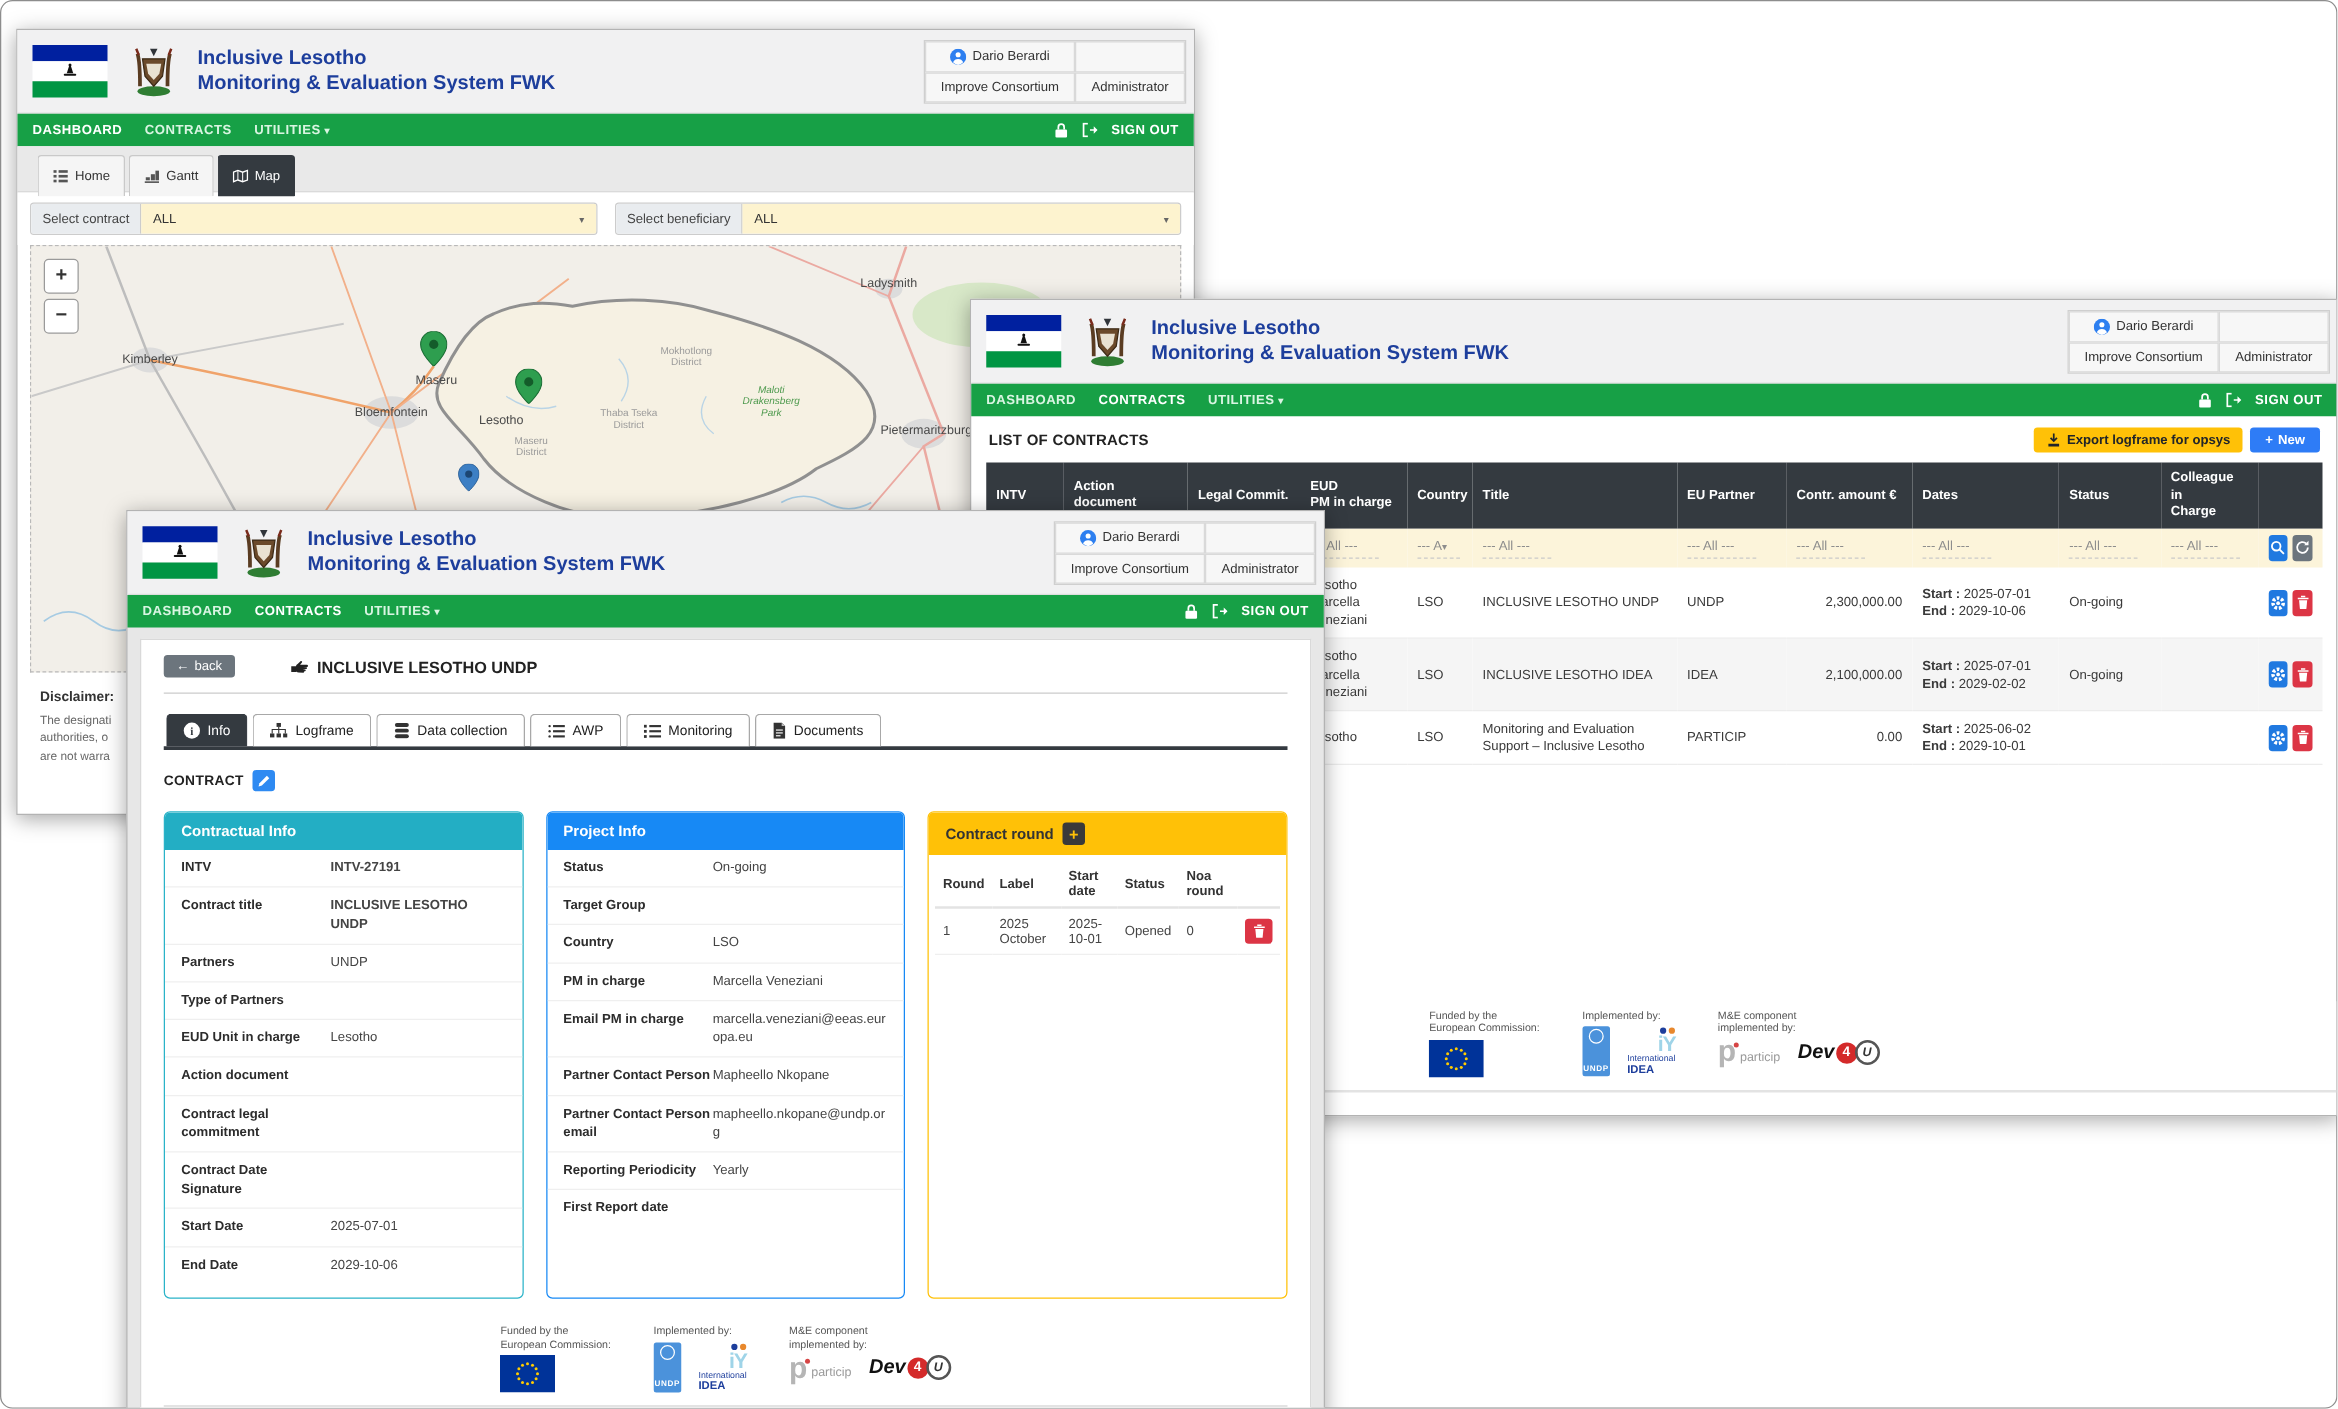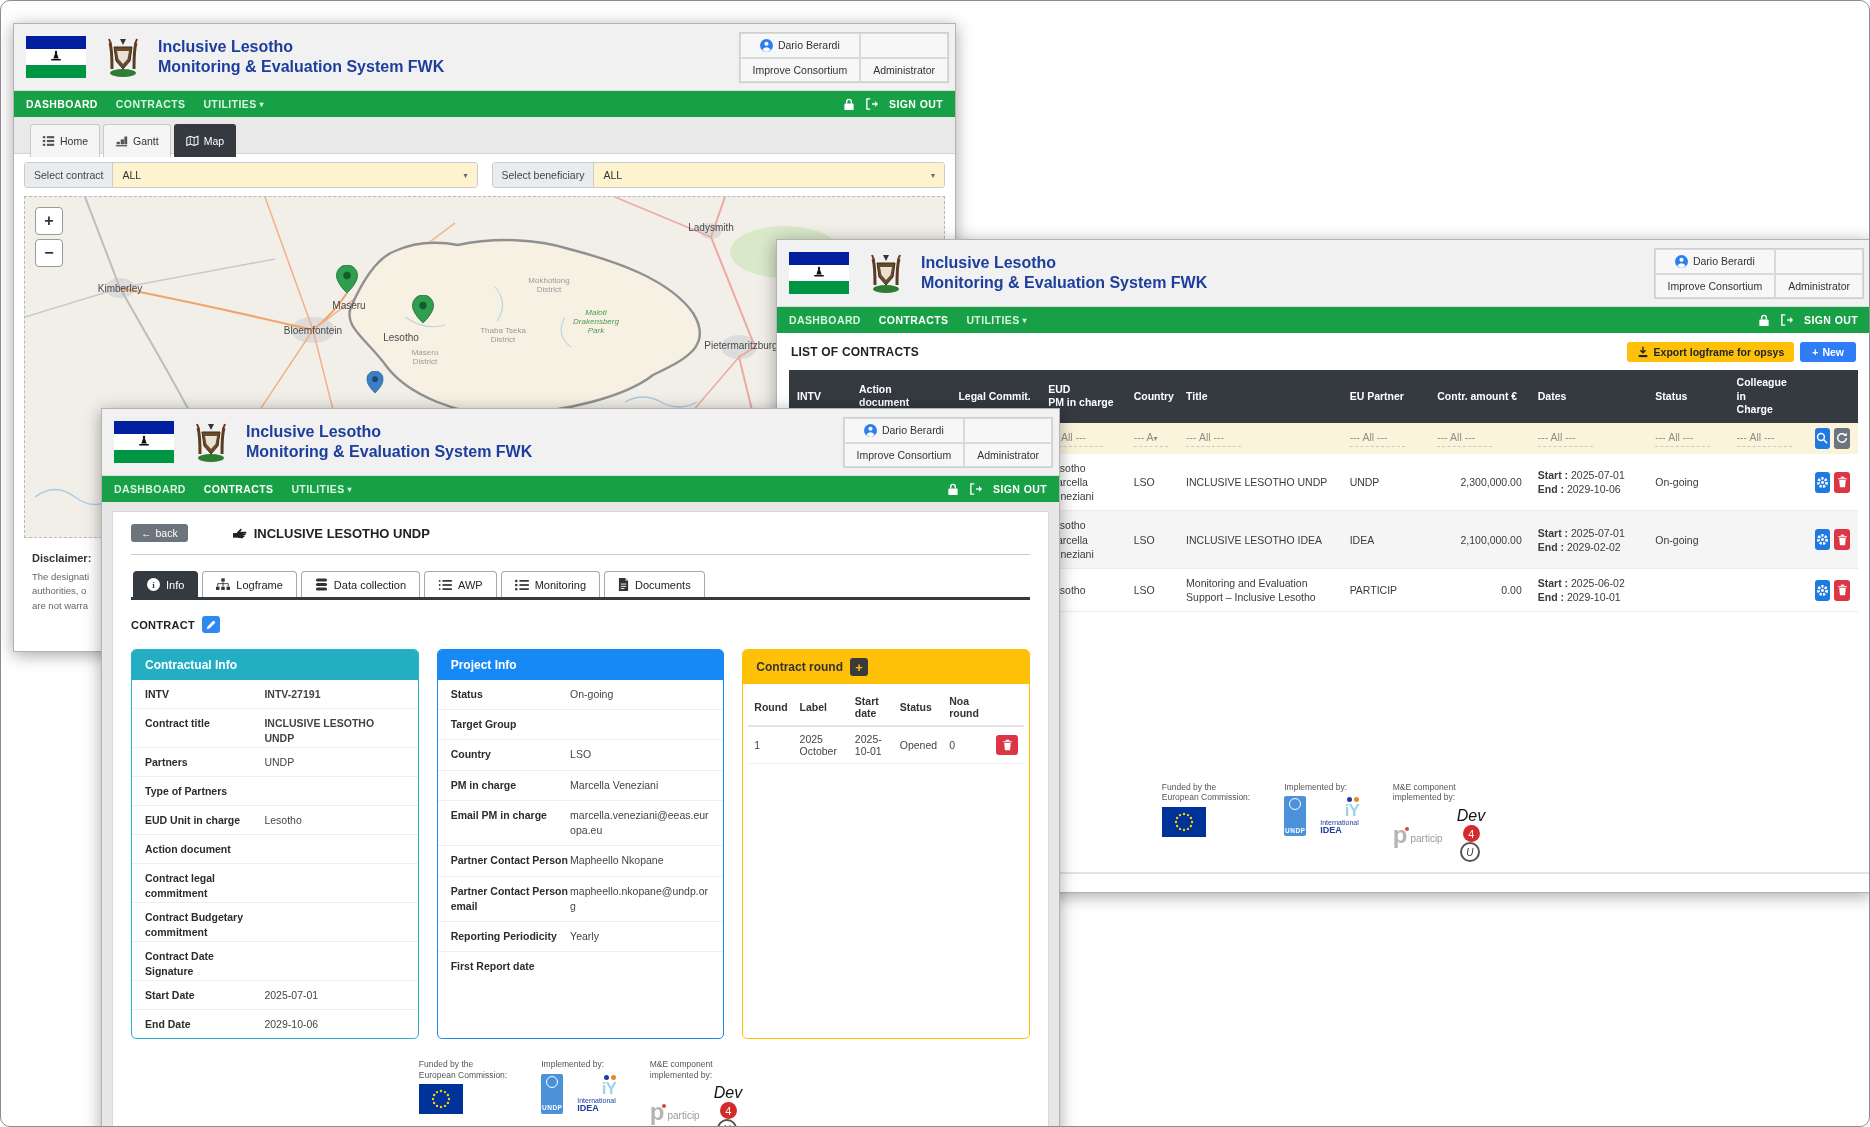--- a/index.html
+++ b/index.html
@@ -35,21 +35,21 @@
   .idea-logo{display:flex;flex-direction:column;align-items:flex-end;line-height:1;}
   .idea-dots{display:flex;gap:2px;margin-left:6px;}
   .idea-dots i{width:5px;height:5px;border-radius:50%;display:block;}
   .idea-glyph{color:#9fd4e8;font-weight:bold;font-size:17px;letter-spacing:-1px;}
   .idea-text{font-size:7px;color:#1d3e9c;}
   .idea-text b{font-size:9px;}
   .particip-logo{display:flex;align-items:flex-end;gap:3px;}
   .particip-p{font-size:24px;color:#b5b5b5;font-weight:bold;line-height:.8;position:relative;}
   .particip-p i{position:absolute;right:-2px;top:2px;width:4px;height:4px;background:#d64545;border-radius:50%;}
   .particip-txt{font-size:10px;color:#9a9a9a;}
-  .dev4u{display:flex;align-items:center;font-weight:normal;flex-direction:column;}
+  .dev4u{display:flex;align-items:center;font-weight:bold;}
   .dev4u .dev{font-style:italic;font-size:16px;color:#111;}
   .dev4u .four{width:17px;height:17px;border-radius:50%;background:#d42a2a;color:#fff;display:flex;align-items:center;justify-content:center;font-size:11px;margin-left:1px;}
   .dev4u .uu{width:16px;height:16px;border-radius:50%;border:2.5px solid #555;color:#333;display:flex;align-items:center;justify-content:center;font-size:10px;font-style:italic;margin-left:-2px;}
   .footer-line{height:2px;background:#e3e3e3;margin-bottom:18px;}
   
   #win-map{left:12px;top:10px;width:941px;height:627px;z-index:1;}
   .tabbar{background:#e9e9e9;padding:7px 0 0 16px;height:29px;display:flex;gap:3px;border-bottom:1px solid #d5d5d5;}
   .vtab{display:flex;align-items:center;gap:5px;background:#f5f5f5;border:1px solid #c9c9c9;border-bottom:none;border-radius:3px 3px 0 0;padding:16px 11px;font-size:10.5px;color:#333;cursor:pointer;}
   .vtab.active{background:#343a40;color:#fff;border-color:#343a40;}
   .filterrow{display:flex;gap:14px;padding:8px 10px;background:#fff;}
@@ -261,21 +261,21 @@
       <div class="maplabel" style="left:324px;top:108px">Maseru</div>
       <div class="maplabel" style="left:376px;top:140px">Lesotho</div>
       <div class="maplabel" style="left:686px;top:30px">Ladysmith</div>
       <div class="maplabel" style="left:716px;top:148px">Pietermaritzburg</div>
       <div class="maplabel small" style="left:524px;top:88px">Mokhotlong
 District</div>
       <div class="maplabel small" style="left:478px;top:138px">Thaba Tseka
 District</div>
       <div class="maplabel small" style="left:400px;top:160px">Maseru
 District</div>
-      <div class="maplabel park" style="left:571px;top:124px">Maloti
+      <div class="maplabel park" style="left:592px;top:124px">Maloti
 Drakensberg
 Park</div>
       <svg class="pin" style="left:322px;top:96px" width="22" height="28" viewBox="0 0 24 32">
           <path d="M12 0C5.4 0 0 5.4 0 12c0 9 12 20 12 20s12-11 12-20C24 5.4 18.6 0 12 0z" fill="#2e9e4f" stroke="#1c6e36" stroke-width="1"></path>
           <circle cx="12" cy="12" r="4.2" fill="#145c2a"></circle>
         </svg>
       <svg class="pin" style="left:398px;top:126px" width="22" height="28" viewBox="0 0 24 32">
           <path d="M12 0C5.4 0 0 5.4 0 12c0 9 12 20 12 20s12-11 12-20C24 5.4 18.6 0 12 0z" fill="#2e9e4f" stroke="#1c6e36" stroke-width="1"></path>
           <circle cx="12" cy="12" r="4.2" fill="#145c2a"></circle>
         </svg>
@@ -753,24 +753,20 @@
             </div>
           <div class="frow">
               <span class="flabel">Action document</span>
               <span class="fvalue"></span>
             </div>
           <div class="frow">
               <span class="flabel">Contract legal commitment</span>
               <span class="fvalue"></span>
             </div>
           <div class="frow">
-              <span class="flabel">Contract Budgetary commitment</span>
-              <span class="fvalue"></span>
-            </div>
-          <div class="frow">
               <span class="flabel">Contract Date Signature</span>
               <span class="fvalue"></span>
             </div>
           <div class="frow">
               <span class="flabel">Start Date</span>
               <span class="fvalue">2025-07-01</span>
             </div>
           <div class="frow" style="border-bottom:none">
               <span class="flabel">End Date</span>
               <span class="fvalue">2029-10-06</span>

